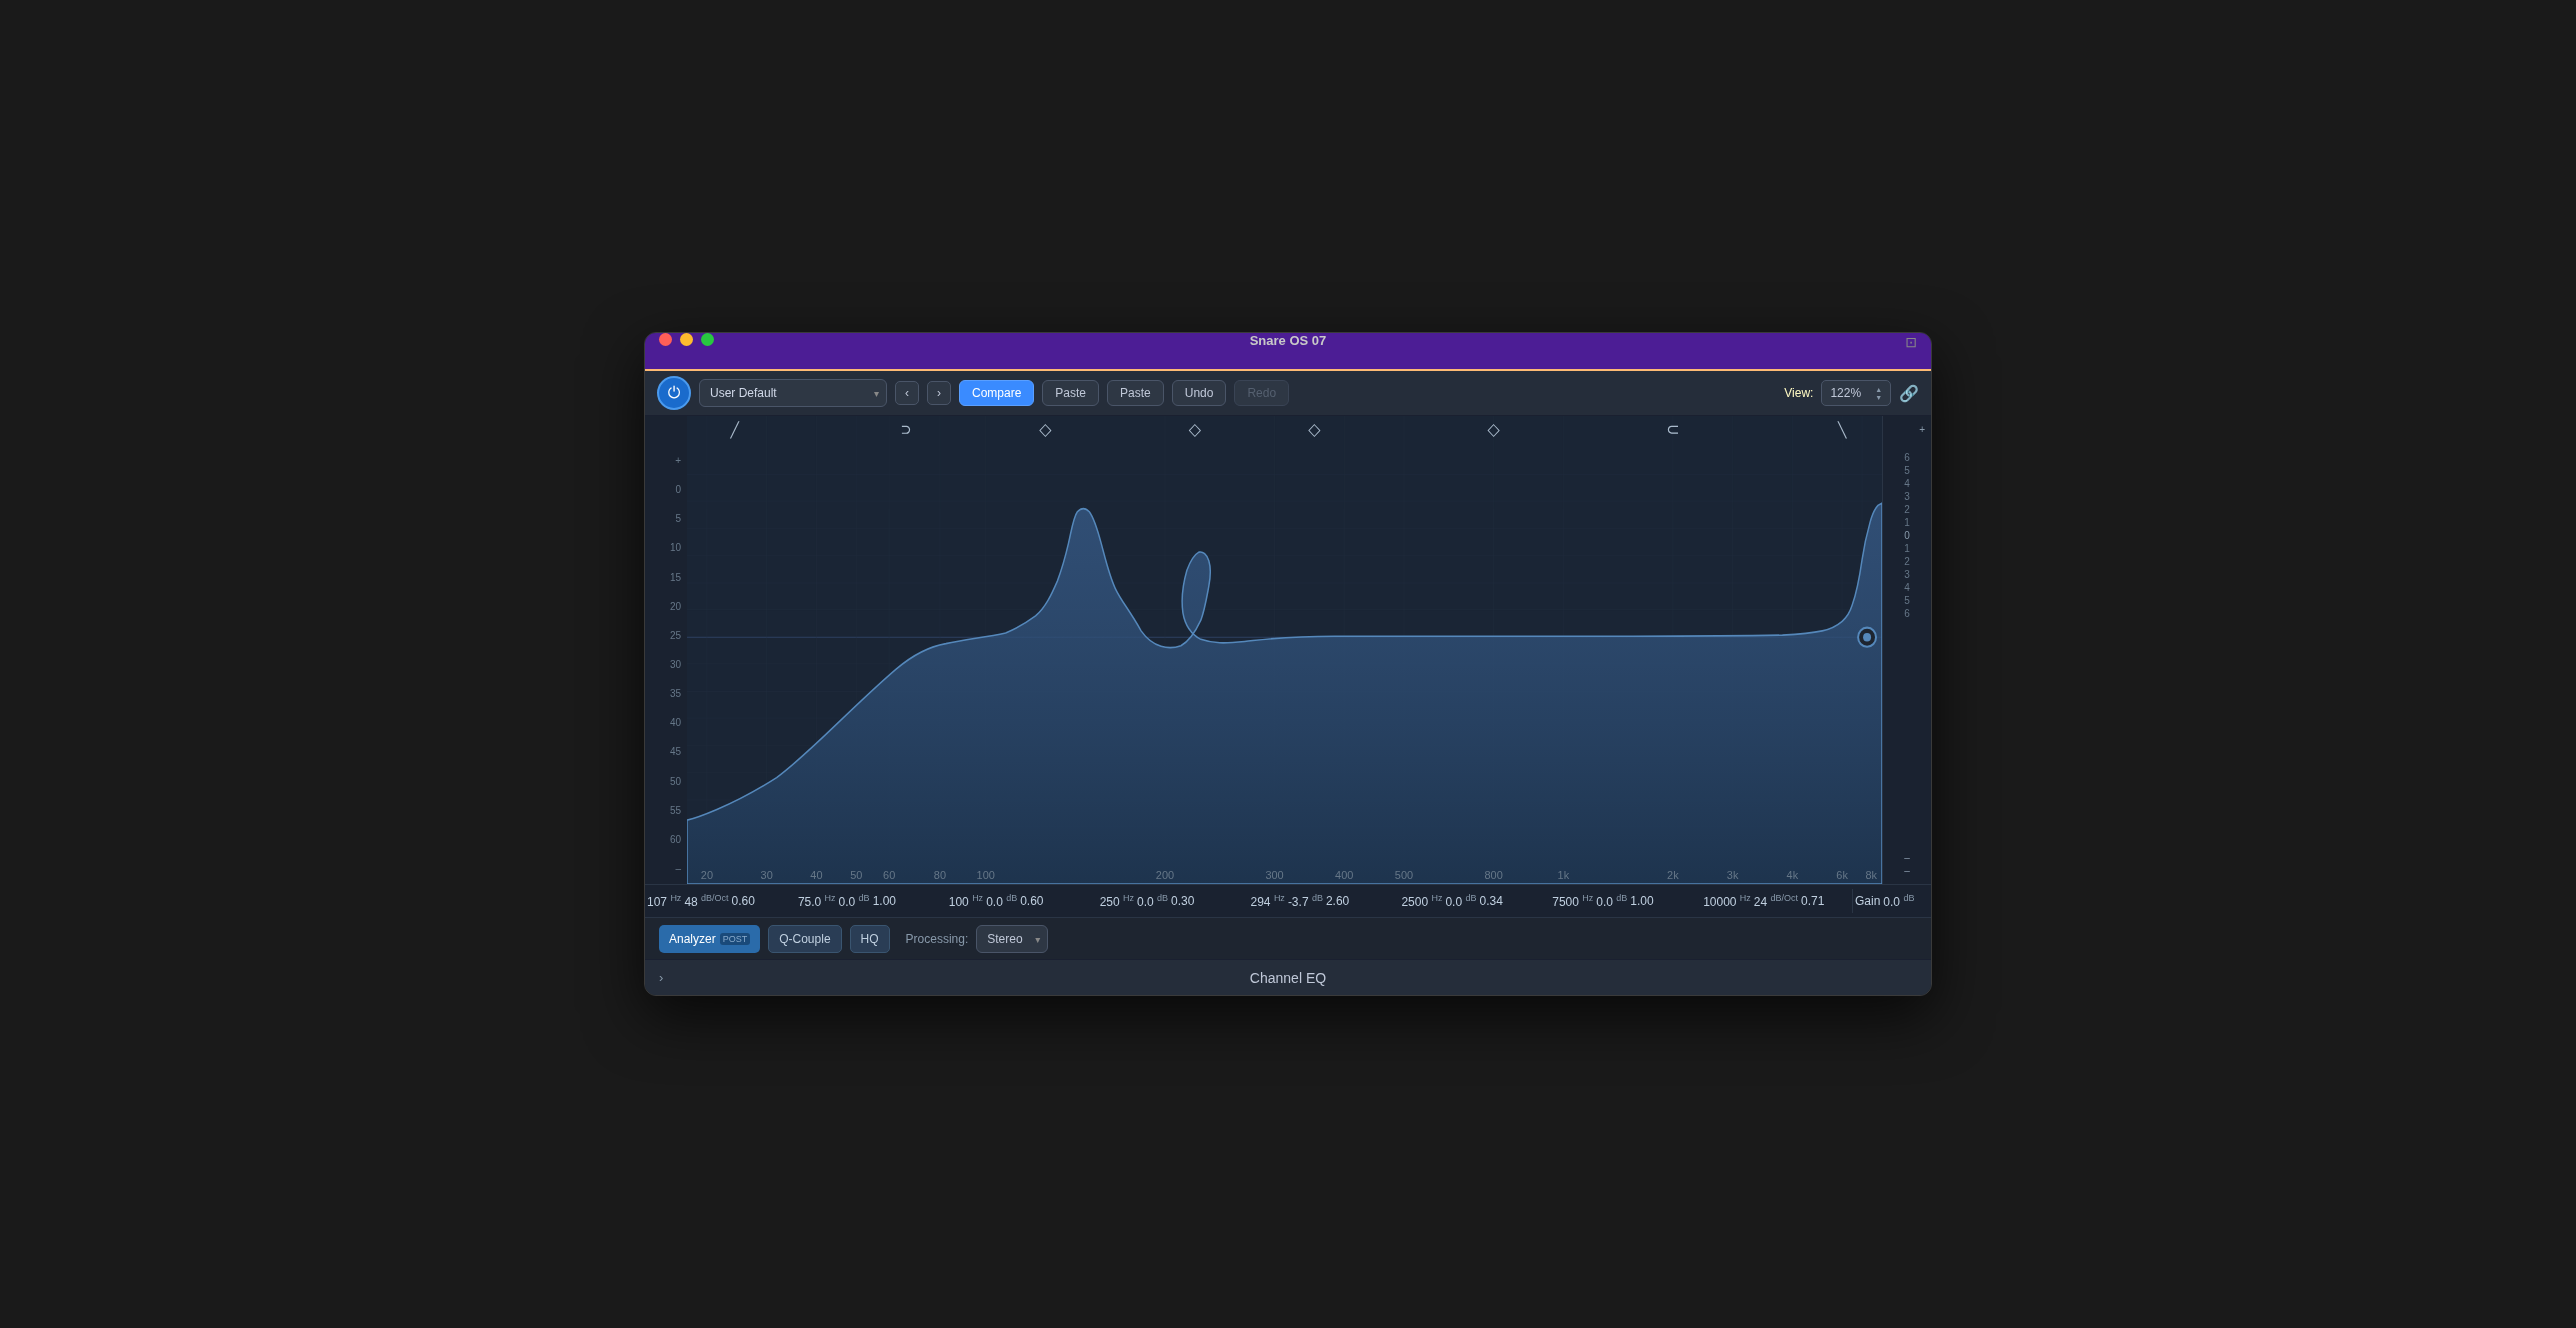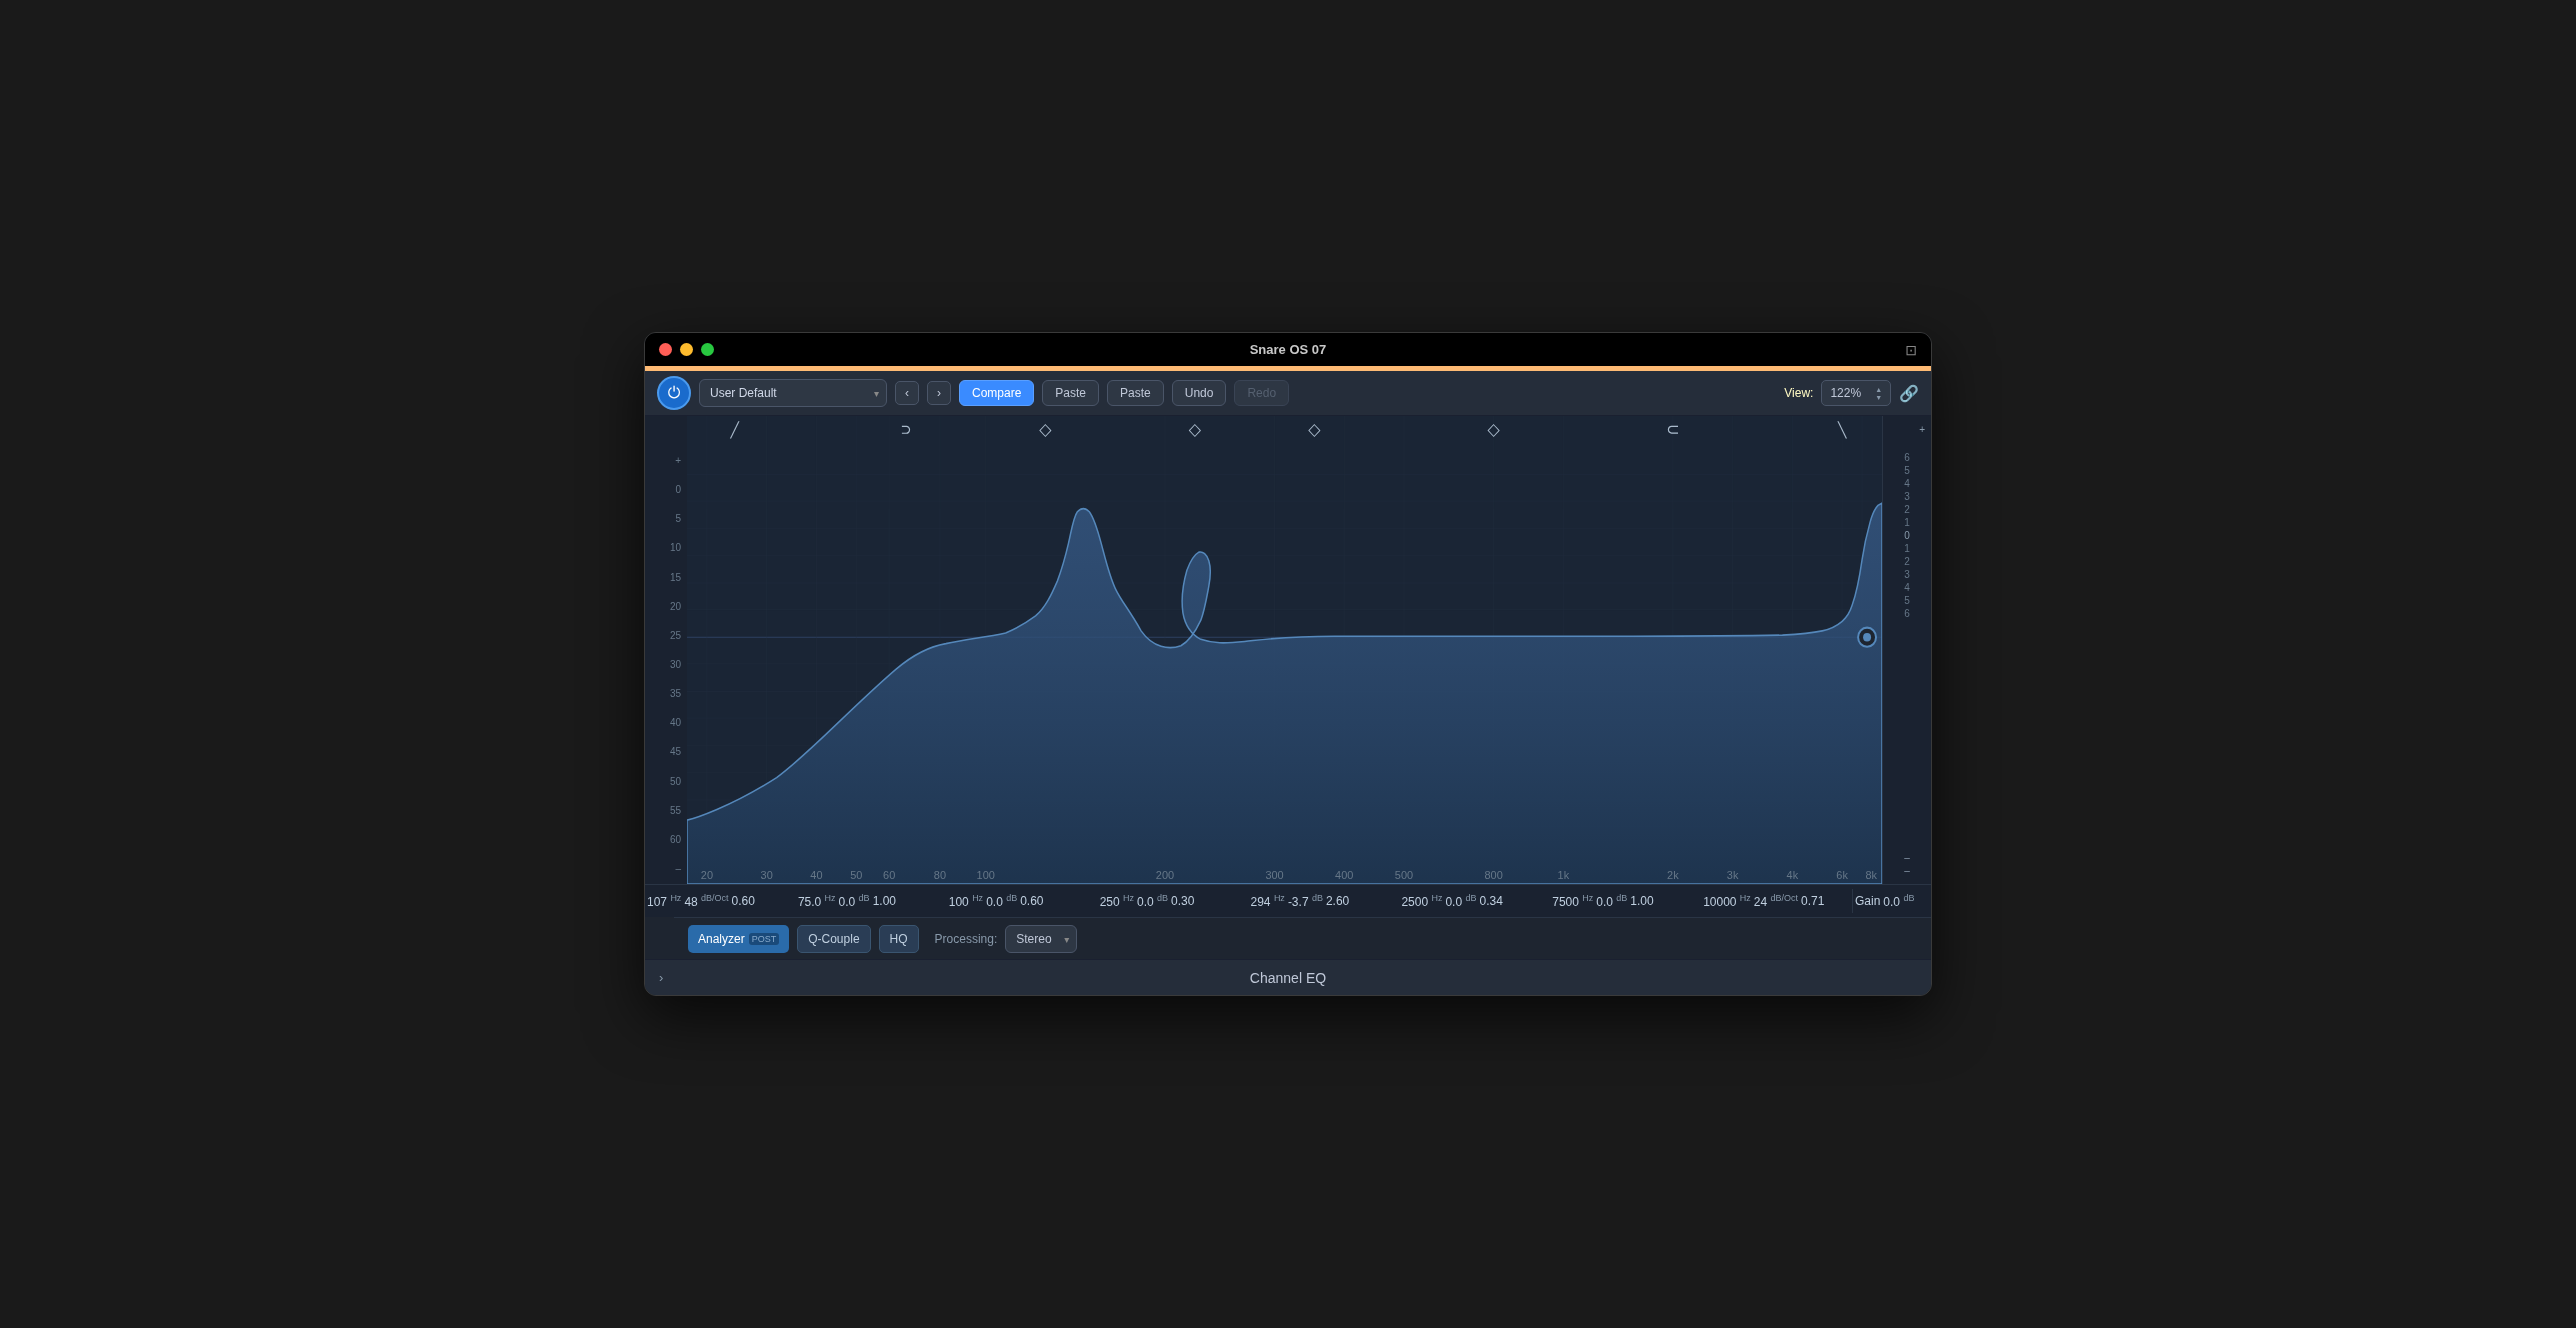--- a/index.html
+++ b/index.html
@@ -17,27 +17,27 @@
       background: #1e2530;
       border-radius: 12px;
       border: 1px solid #3a3a3a;
       overflow: hidden;
       display: flex;
       flex-direction: column;
       position: relative;
       box-shadow: 0 20px 59px rgba(0,0,0,0.7);
     }
     .titlebar {
-      background: #000000;
+      background: #4c1d95;
       height: 38px;
       display: flex;
-      align-items: center;
+      align-items: flex-start;
       justify-content: center;
       position: relative;
-      border-bottom: 5px solid #fdba74;
+      border-bottom: 2px solid #fdba74;
       flex-shrink: 0;
     }
     .traffic-lights {
       position: absolute;
       left: 14px;
       display: flex;
       gap: 8px;
       align-items: center;
     }
     .traffic-light {
@@ -252,21 +252,20 @@
     }
     .bottom-controls {
       background: #1e2530;
       height: 42px;
       display: flex;
       align-items: center;
       padding: 0 14px;
       gap: 8px;
       border-top: 1px solid #2a3545;
       flex-shrink: 0;
-      margin-left: 29px;
     }
     .analyzer-btn {
       background: #2a6baa;
       border: none;
       border-radius: 5px;
       color: white;
       font-size: 12px;
       padding: 5px 10px;
       cursor: pointer;
       display: flex;

